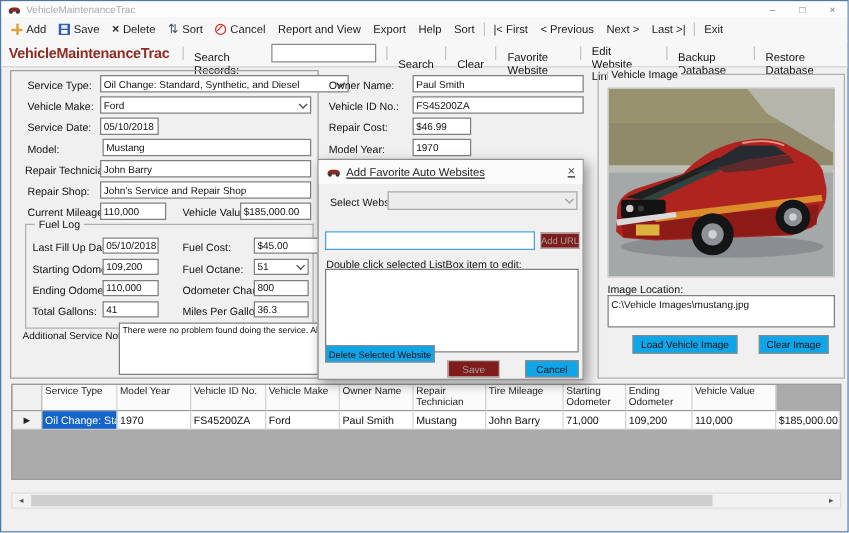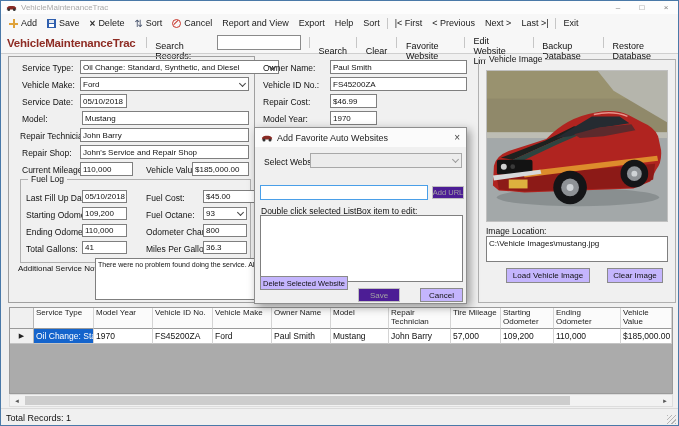--- a/index.html
+++ b/index.html
@@ -35,33 +35,33 @@
   .i-cancel::after{content:"";position:absolute;left:0px;top:2.6px;width:6px;height:1.4px;background:#c8372d;transform:rotate(-45deg);}
   .chev{margin-left:auto;flex:none;width:4px;height:4px;border-right:1px solid #444;border-bottom:1px solid #444;
     transform:rotate(45deg);margin-top:-2px;margin-right:1px;}
   .chev.dis{border-color:#9a9a9a;}
   
   .lbl{position:absolute;font-size:8.5px;color:#111;white-space:nowrap;}
   .fld{position:absolute;background:#fff;border:1px solid #7f7f7f;font-size:8px;color:#111;padding:0 2px;
     box-sizing:border-box;overflow:hidden;white-space:nowrap;display:flex;align-items:center;height:14px;}
   .grp{position:absolute;border:1px solid #b0b0b0;}
   .grp-lbl{position:absolute;top:-6px;left:7px;background:#f0f0f0;padding:0 3px;font-size:8.5px;white-space:nowrap;}
-  .btn{position:absolute;background:#c4b5fd;border:1px solid #8a8a8a;font-size:8px;display:flex;align-items:center;
+  .btn{position:absolute;background:#0ea5e9;border:1px solid #8a8a8a;font-size:8px;display:flex;align-items:center;
     justify-content:center;box-sizing:border-box;color:#111;white-space:nowrap;}
-  .btn.disabled{color:#a3a3a3;border-color:#bfbfbf;background:#4c1d95;}
+  .btn.disabled{color:#a3a3a3;border-color:#bfbfbf;background:#7f1d1d;}
   .panel{position:absolute;box-sizing:border-box;}
   #left-panel{left:7px;top:55px;width:247px;height:247px;border:1px solid #a0a0a0;}
   
   #dialog{left:253px;top:126px;width:213px;height:177px;background:#f0f0f0;border:1px solid #8e8e8e;
     box-shadow:3px 3px 9px rgba(0,0,0,0.38);z-index:5;}
   .dlg-title{position:absolute;left:0;top:0;right:0;height:19px;background:#fbfbfb;display:flex;align-items:center;
-    gap:4px;padding:0 6px;font-size:9px;color:#222;}
+    gap:4px;padding:0 6px;font-size:9px;color:#222;text-decoration:underline;}
   .dlg-close{margin-left:auto;color:#444;font-size:10px;}
   
-  .grid{position:absolute;left:8px;top:306px;width:664px;height:87px;border:1px solid #9a9a9a;background:#ababab;
+  .grid{position:absolute;left:8px;top:306px;width:664px;height:77px;border:1px solid #9a9a9a;background:#ababab;
     box-sizing:border-box;font-size:8px;overflow:hidden;}
   .grow{display:grid;grid-template-columns:24px 60px 59px 60px 59px 59px 58px 62px 50px 53px 67px 1fr;}
   .ghead{height:21px;}
   .ghead .gcell{background:#fbfbfb;border-right:1px solid #d4d4d4;border-bottom:1px solid #9a9a9a;
     padding:1px 2px;line-height:1.12;overflow:hidden;color:#1c1c1c;}
   .ghead .gcell.rowsel{background:#f0f0f0;border-right:1px solid #b5b5b5;}
   .gdata{height:15px;}
   .gdata .gcell{background:#fff;border-right:1px solid #d4d4d4;border-bottom:1px solid #c4c4c4;padding:0 2px;
     font-size:8.5px;display:flex;align-items:center;overflow:hidden;white-space:nowrap;}
   .gdata .gcell.rowsel{background:#f0f0f0;border-right:1px solid #b5b5b5;justify-content:center;font-size:7px;color:#222;}
@@ -201,21 +201,21 @@
       <div class="fld" style="left:182px;top:10px;width:64px;height:13px">
           <span>$45.00</span>
         </div>
 
       <span class="lbl" style="left:5px;top:30px">Starting Odometer:</span>
       <div class="fld" style="left:61px;top:27px;width:45px;height:13px">
           <span>109,200</span>
         </div>
       <span class="lbl" style="left:125px;top:30px">Fuel Octane:</span>
       <div class="fld" style="left:182px;top:27px;width:44px;height:13px">
-          <span>93</span>
+          <span>51</span>
           <span class="chev"></span>
         </div>
 
       <span class="lbl" style="left:5px;top:47px">Ending Odometer:</span>
       <div class="fld" style="left:61px;top:44px;width:45px;height:13px">
           <span>110,000</span>
         </div>
       <span class="lbl" style="left:125px;top:47px">Odometer Change:</span>
       <div class="fld" style="left:182px;top:44px;width:44px;height:13px">
           <span>800</span>
@@ -324,47 +324,42 @@
   </div>
 
   <div class="grid">
     <div class="grow ghead">
       <div class="gcell rowsel"></div>
       <div class="gcell">Service Type</div>
       <div class="gcell">Model Year</div>
       <div class="gcell">Vehicle ID No.</div>
       <div class="gcell">Vehicle Make</div>
       <div class="gcell">Owner Name</div>
-      <div class="gcell">Model</div>
       <div class="gcell">Repair Technician</div>
       <div class="gcell">Tire Mileage</div>
       <div class="gcell">Starting Odometer</div>
       <div class="gcell">Ending Odometer</div>
       <div class="gcell">Vehicle Value</div>
     </div>
     <div class="grow gdata">
       <div class="gcell rowsel">▶</div>
       <div class="gcell sel">Oil Change: Stan...</div>
       <div class="gcell">1970</div>
       <div class="gcell">FS45200ZA</div>
       <div class="gcell">Ford</div>
       <div class="gcell">Paul Smith</div>
       <div class="gcell">Mustang</div>
       <div class="gcell">John Barry</div>
-      <div class="gcell">57,000</div>
+      <div class="gcell">71,000</div>
       <div class="gcell">109,200</div>
       <div class="gcell">110,000</div>
       <div class="gcell">$185,000.00</div>
     </div>
   </div>
 
   <div class="hscroll">
     <span class="sarrow" style="left:0">◄</span>
     <div class="sthumb"></div>
     <span class="sarrow" style="right:0">►</span>
   </div>
 
-  <div class="status">
-    <span>Total Records: 1</span>
-    <span class="grip"></span>
-  </div>
 
 </div>
 
 </body></html>

